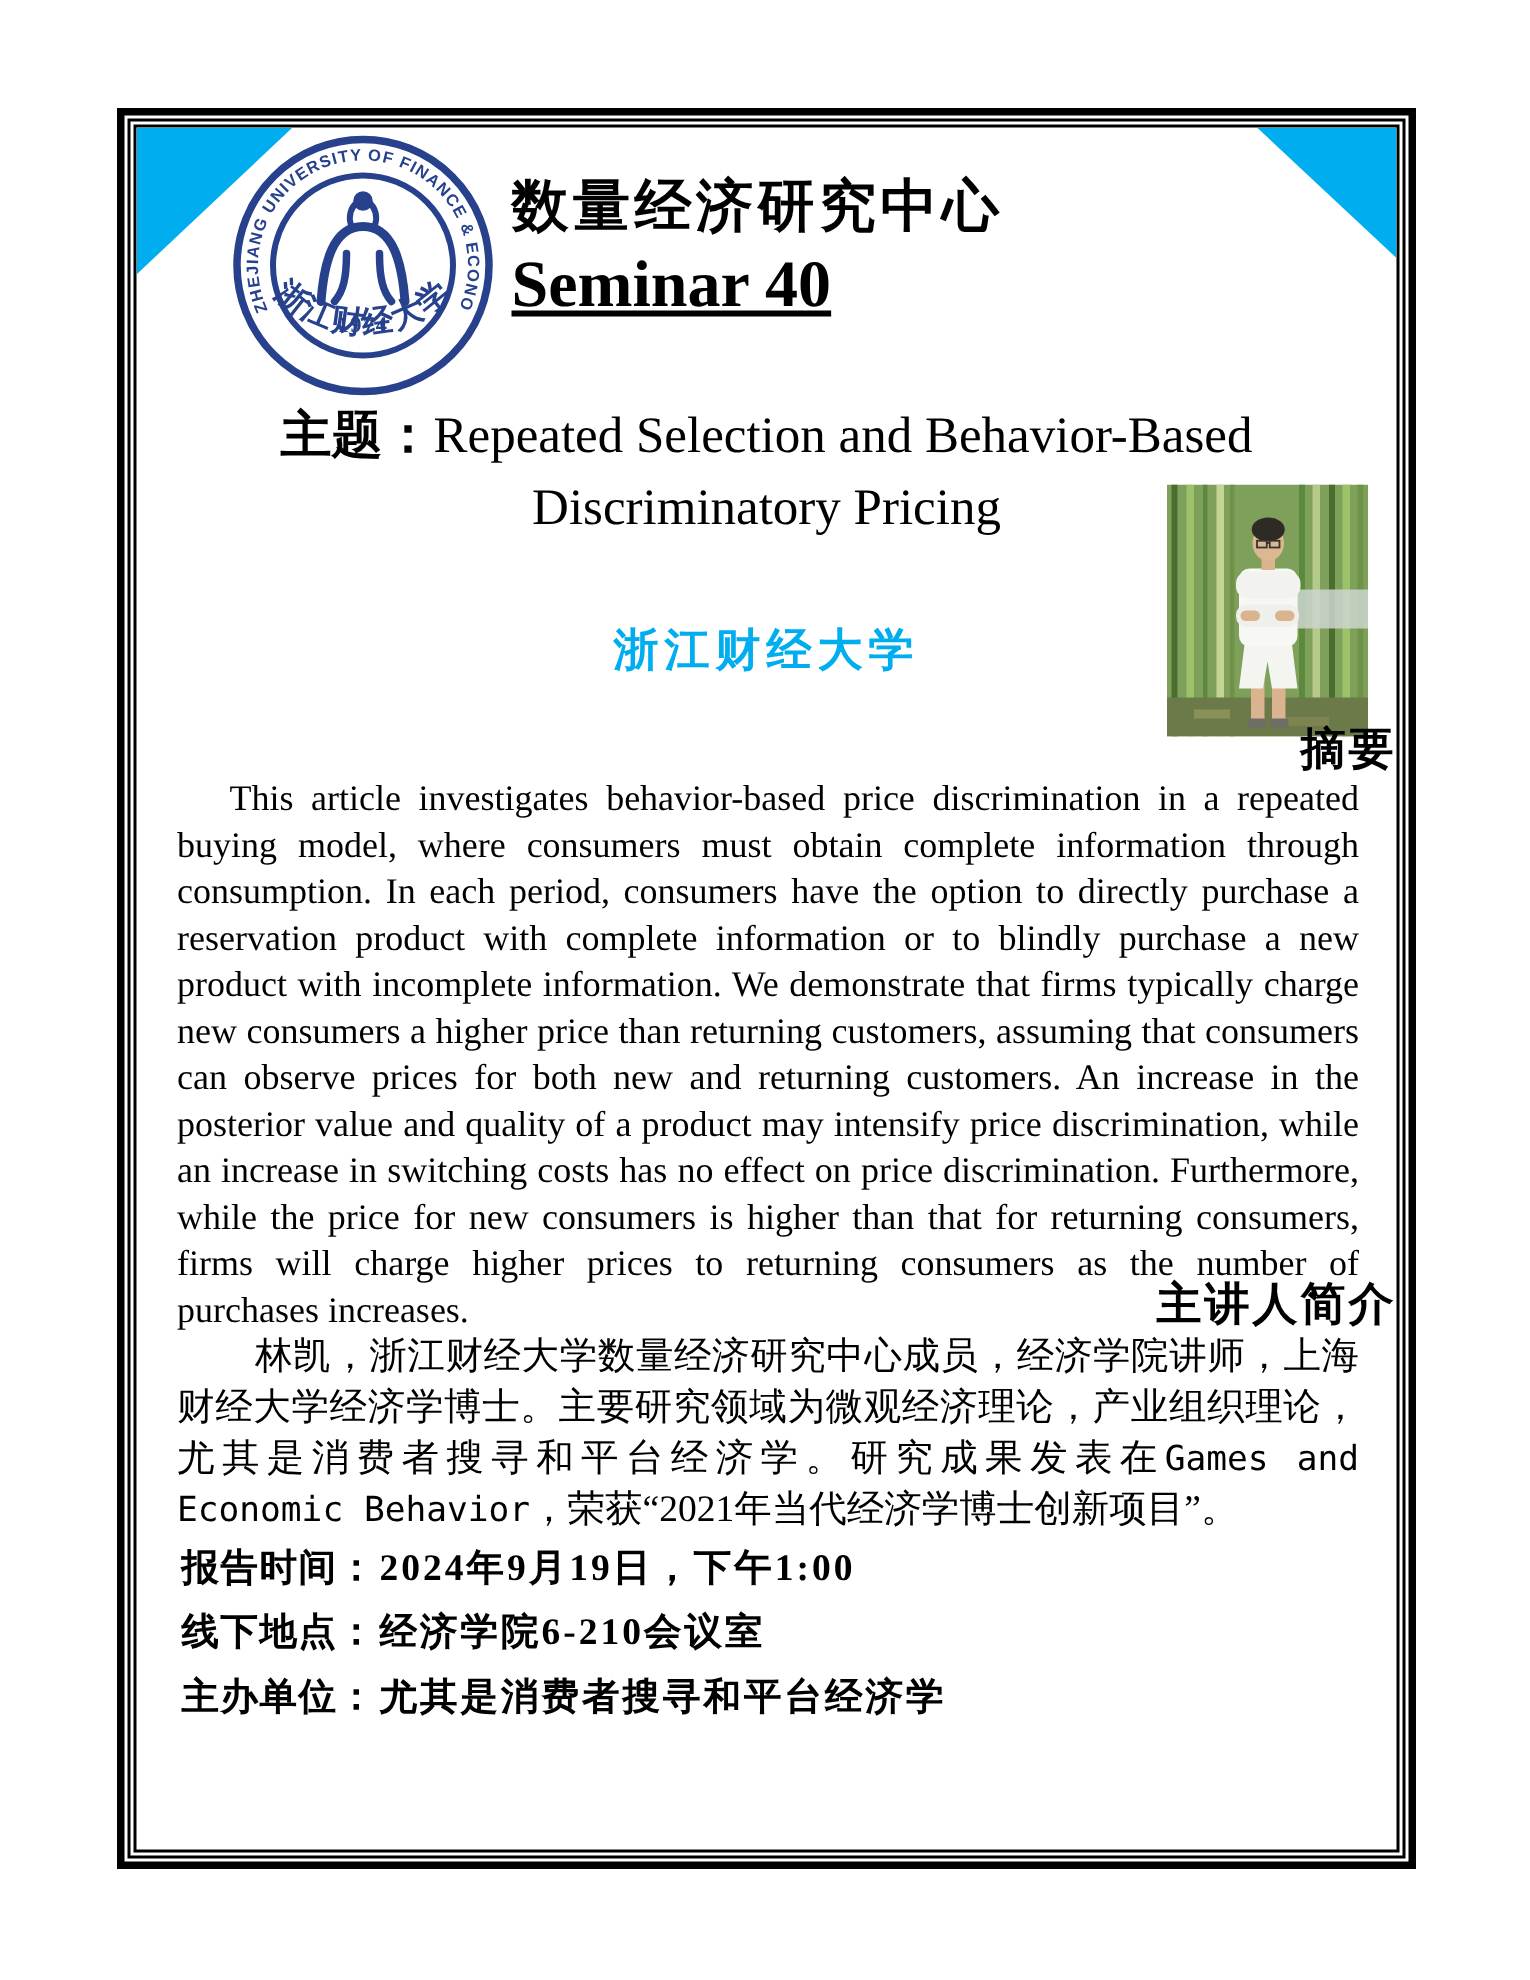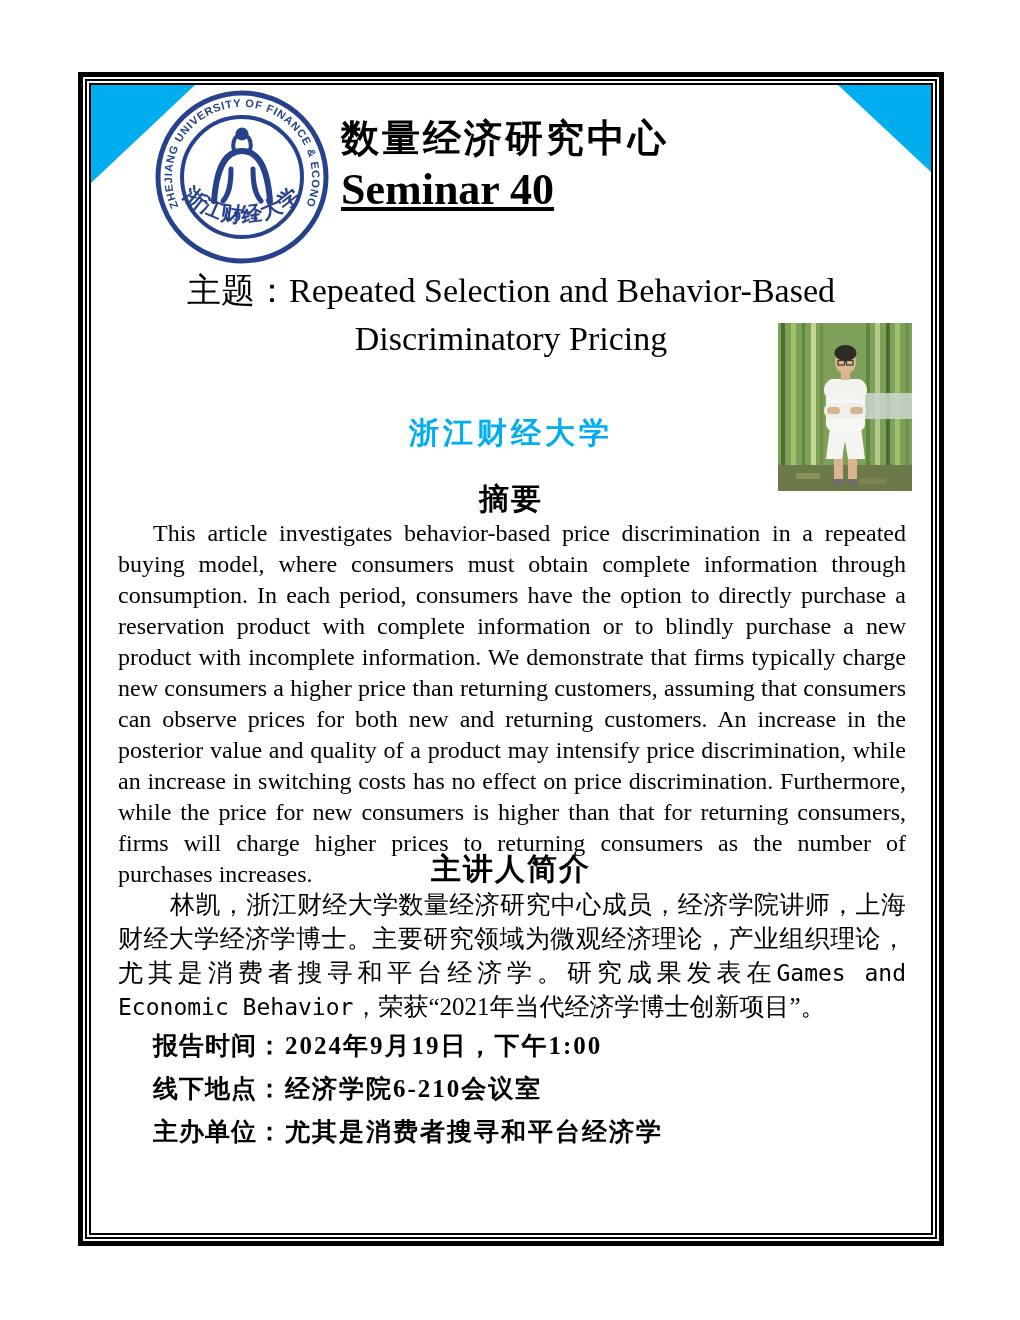--- a/index.html
+++ b/index.html
@@ -23,47 +23,47 @@
                clip-path:polygon(0 0,100% 0,100% 100%); }
 
   .logo { position:absolute; left:61px; top:2px; width:180px; height:180px; }
 
   .header-block { position:absolute; left:250px; top:28px; width:510px; }
   .org-title { font-size:38px; font-weight:bold; letter-spacing:3px; line-height:50px; }
   .seminar-no { font-size:44px; font-weight:bold; line-height:54px; font-family:"Liberation Serif",serif;text-decoration:underline; }
 
   .topic-block { position:absolute; left:0; top:182px; width:100%; text-align:center;
                  font-size:34px; line-height:48px; }
-  .topic-label { font-weight:normal; }
+  .topic-label { font-weight:bold; }
   .speaker-name { position:absolute; left:0; top:262px; width:100%; text-align:center;
                   font-size:48px; line-height:58px; letter-spacing:6px; }
   .speaker-affil { position:absolute; left:0; top:328px; width:100%; text-align:center;
                    font-size:30px; font-weight:bold; letter-spacing:4px;
                    color:var(--accent-blue,#00AEEF); }
 
   .photo { position:absolute; left:687px; top:238px; width:134px; height:168px; }
 
-  .section-heading { position:absolute; left:0; width:100%; text-align:center;
+  .section-heading { position:absolute; left:0; width:100%; text-align:right;
                      font-size:30px; font-weight:600; letter-spacing:2px; }
   .abstract-heading { top:394px; }
   .bio-heading { top:764px; font-weight:bold; }
 
   .abstract-body {
     position:absolute; left:27px; top:433px; width:788px;
     font-size:24px; line-height:31px; text-align:justify; text-indent:35px;
   }
   .bio-body {
     position:absolute; left:27px; top:803px; width:788px;
     font-size:25px; line-height:34px; text-align:justify; text-indent:52px;
   }
   .journal { font-family:"DejaVu Sans Mono","Liberation Mono",monospace; font-size:23px; }
 
   .details { position:absolute; left:30px; top:946px; width:790px; }
   .detail-row { display:flex; margin-bottom:13px; font-weight:bold;
-                font-size:25px; line-height:30px;margin-left:32px; }
+                font-size:25px; line-height:30px; }
   .detail-label { flex:0 0 132px; letter-spacing:1px; }
   .detail-value { letter-spacing:2px; }
 </style>
 </head>
 <body>
 
 <div class="frame">
  <div class="frame-mid">
   <div class="frame-inner">
 

